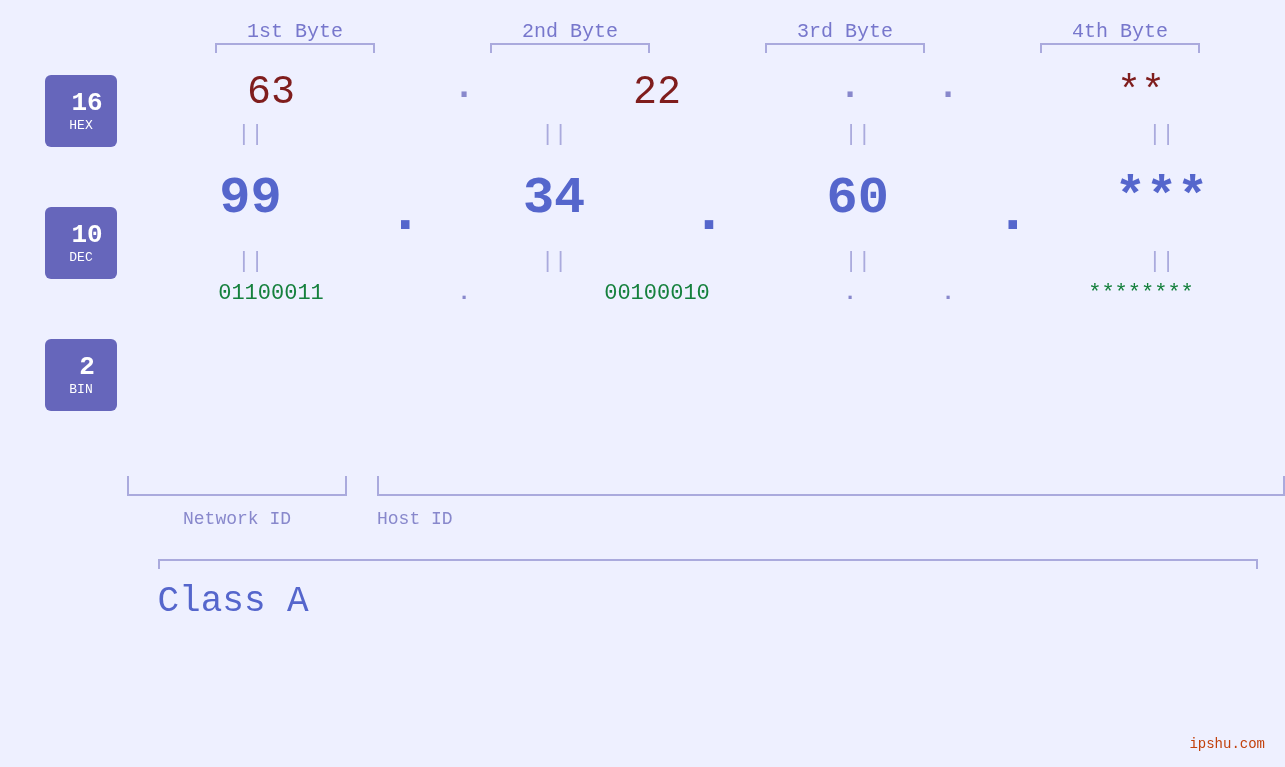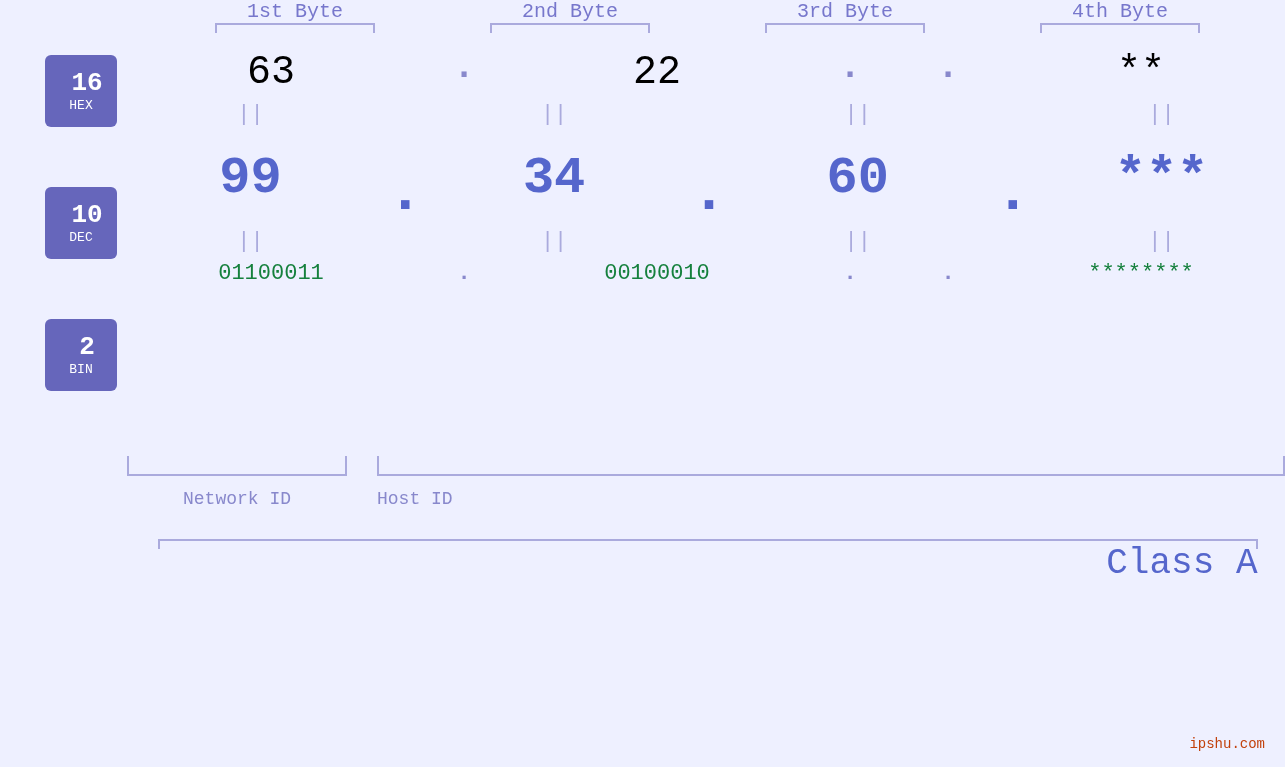--- a/index.html
+++ b/index.html
@@ -13,20 +13,21 @@
     }
 
     .main-container {
       width: 1285px;
       height: 767px;
       position: relative;
       display: flex;
       flex-direction: column;
       align-items: center;
       justify-content: flex-start;
+      padding-top: 20px;
     }
 
     
     .byte-headers {
       display: flex;
       width: 1100px;
       margin-left: 130px;
       justify-content: space-around;
       margin-bottom: 10px;
     }
@@ -131,21 +132,21 @@
       text-align: center;
       color: #8888cc;
       font-size: 32px;
       font-weight: bold;
     }
 
     
     .hex-row .value-cell {
       font-size: 40px;
       font-family: 'Courier New', Courier, monospace;
-      color: #000000;
+      color: #7f1d1d;
       padding: 15px 0 5px 0;
     }
     .hex-row .dot-sep {
       font-size: 36px;
       color: #8888cc;
     }
 
     
     .eq-row {
       display: flex;
@@ -214,25 +215,25 @@
     }
     .class-bracket-line::after {
       content: '';
       position: absolute;
       right: 0; top: 0;
       width: 2px; height: 10px;
       background: #aaaadd;
     }
 
     .class-label {
-      text-align: right;
+      text-align: left;
       color: #5566cc;
       font-size: 36px;
       font-family: 'Courier New', Courier, monospace;
-      margin-top: 2px;
+      margin-top: 20px;
     }
 
     
     .watermark {
       position: absolute;
       bottom: 15px;
       right: 20px;
       color: #c2410c;
       font-size: 14px;
       font-family: 'Courier New', Courier, monospace;

